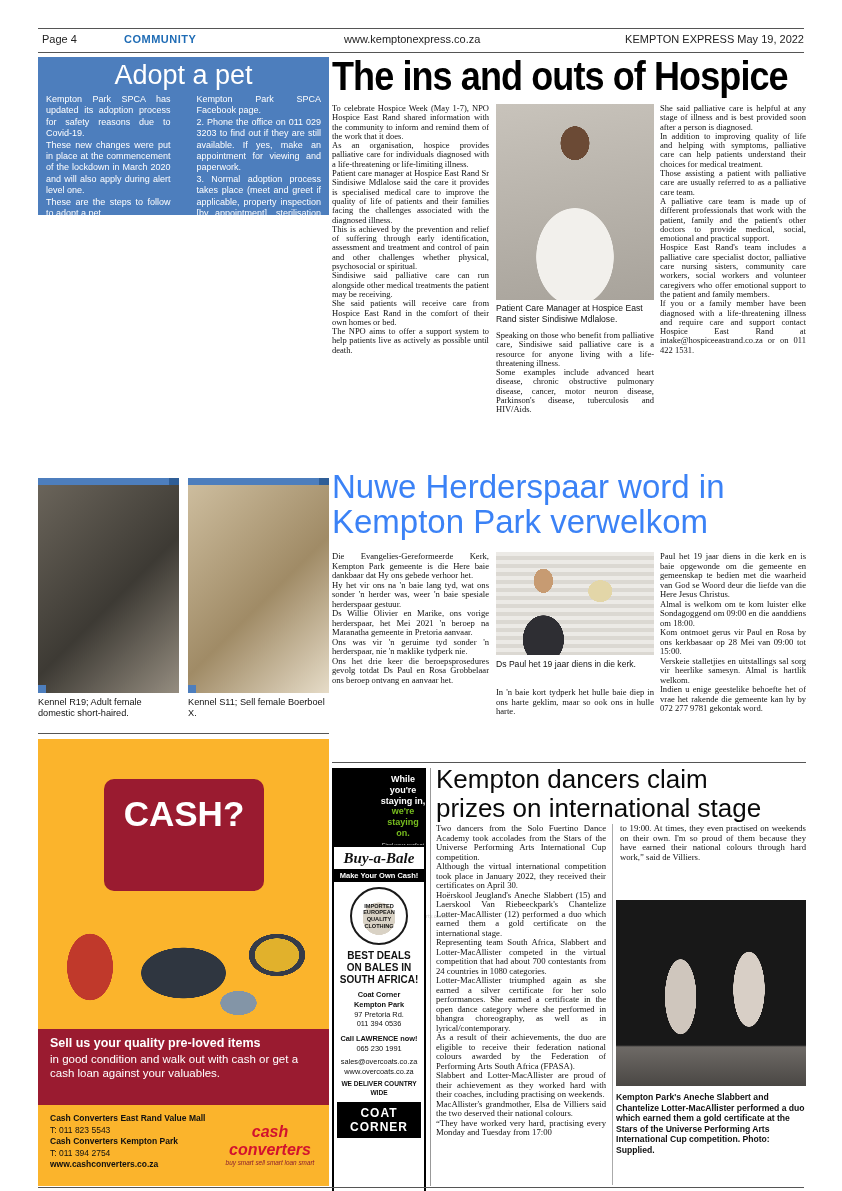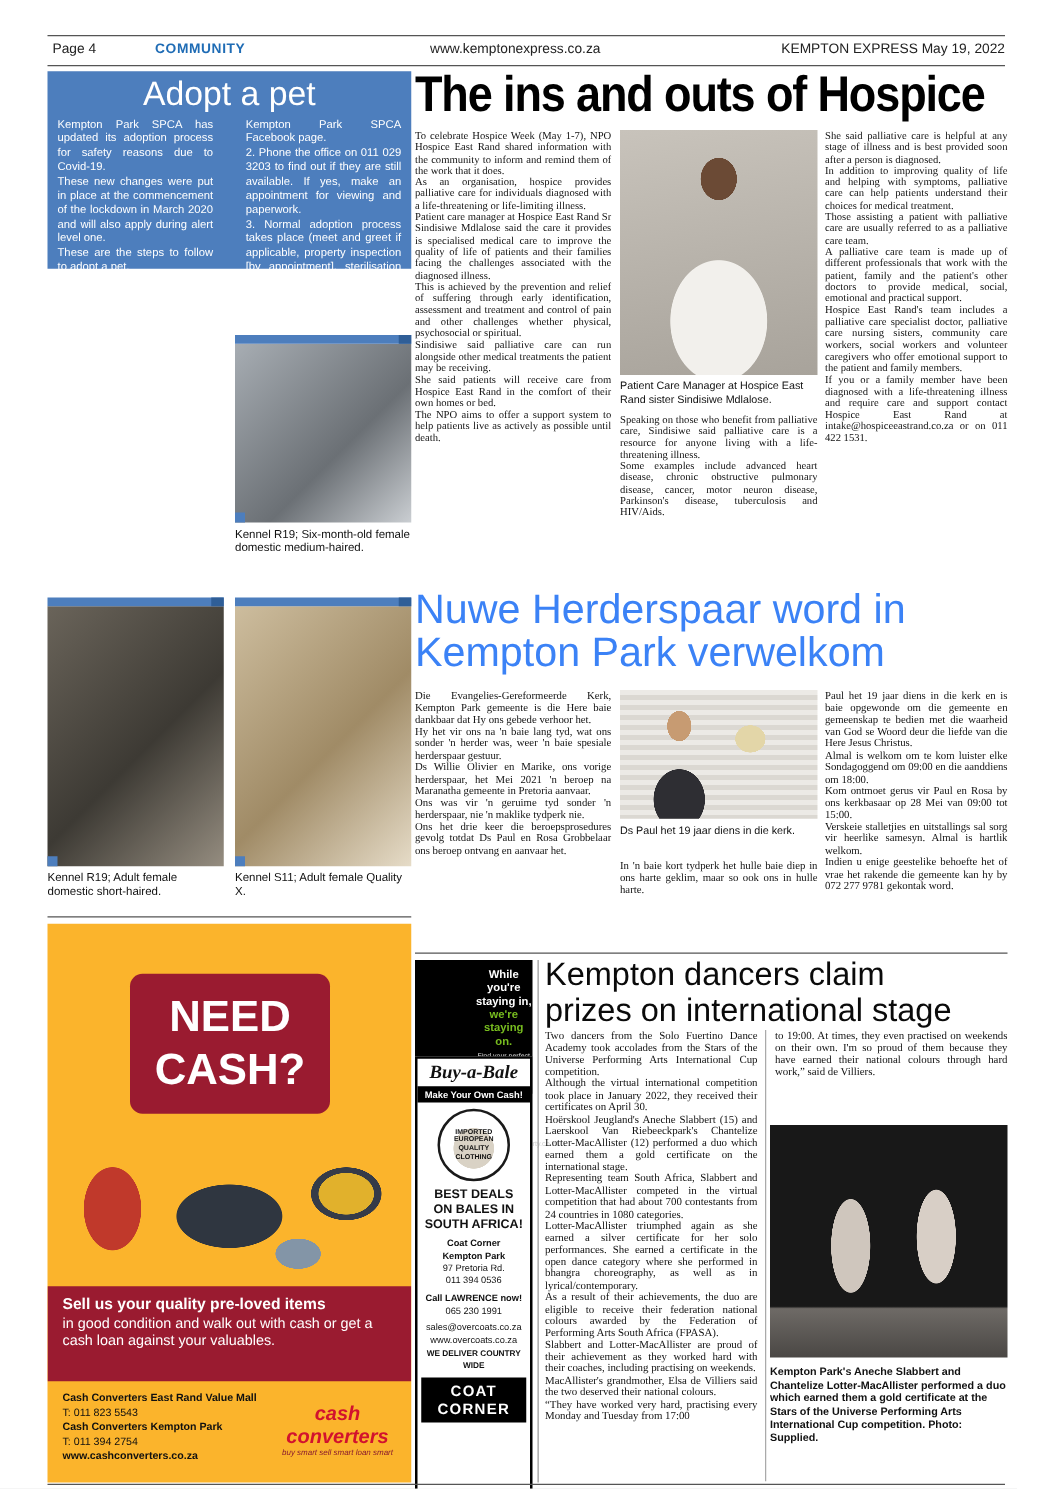--- a/index.html
+++ b/index.html
@@ -99,38 +99,33 @@
 These new changes were put in place at the commencement of the lockdown in March 2020 and will also apply during alert level one.
 These are the steps to follow to adopt a pet.
 1. Check for animals that are up for adoption on Kempton Express or</div>
       <div class="adopt-col pre just" style="width:50%;">Kempton Park SPCA Facebook page.
 2. Phone the office on 011 029 3203 to find out if they are still available. If yes, make an appointment for viewing and paperwork.
 3. Normal adoption process takes place (meet and greet if applicable, property inspection [by appointment], sterilisation etc).
 4. You will be contacted to arrange collection.</div>
     </div>
   </div>
 
-  <div class="abs" style="left:188px;top:268px;width:141px;">
-    <div class="pet-photo" style="height:143px;background:linear-gradient(135deg,#a7adb3,#6b7075 60%,#caced2);"></div>
-    <div class="pet-caption">Kennel R19; Six-month-old female domestic medium-haired.</div>
-  </div>
   <div class="abs" style="left:38px;top:478px;width:141px;">
     <div class="pet-photo" style="height:208px;background:linear-gradient(135deg,#6a645a,#3d3a34 55%,#958d80);"></div>
     <div class="pet-caption">Kennel R19; Adult female domestic short-haired.</div>
   </div>
   <div class="abs" style="left:188px;top:478px;width:141px;">
     <div class="pet-photo" style="height:208px;background:linear-gradient(135deg,#cdbd9e,#a08b66 55%,#e6dcc8);"></div>
-    <div class="pet-caption">Kennel S11; Adult female Quality X.</div>
+    <div class="pet-caption">Kennel S11; Sell female Boerboel X.</div>
   </div>
 
   <div class="abs rule" style="left:38px;top:733px;width:291px;height:1px;"></div>
 
   <div id="cash-ad" class="abs" style="left:38px;top:739px;width:291px;height:447px;">
     <div id="need-badge">
-      <div>NEED</div>
       <div>CASH?</div>
     </div>
     <div id="cash-collage"></div>
     <div id="cash-band">
       <div class="cash-band-b">Sell us your quality pre-loved items</div>
       <div class="cash-band-r">in good condition and walk out with cash or get a cash loan against your valuables.</div>
     </div>
     <div class="abs cash-contact" style="left:12px;top:374px;width:160px;">
       <div class="cash-bold">Cash Converters East Rand Value Mall</div>
       <div>T: 011 823 5543</div>

